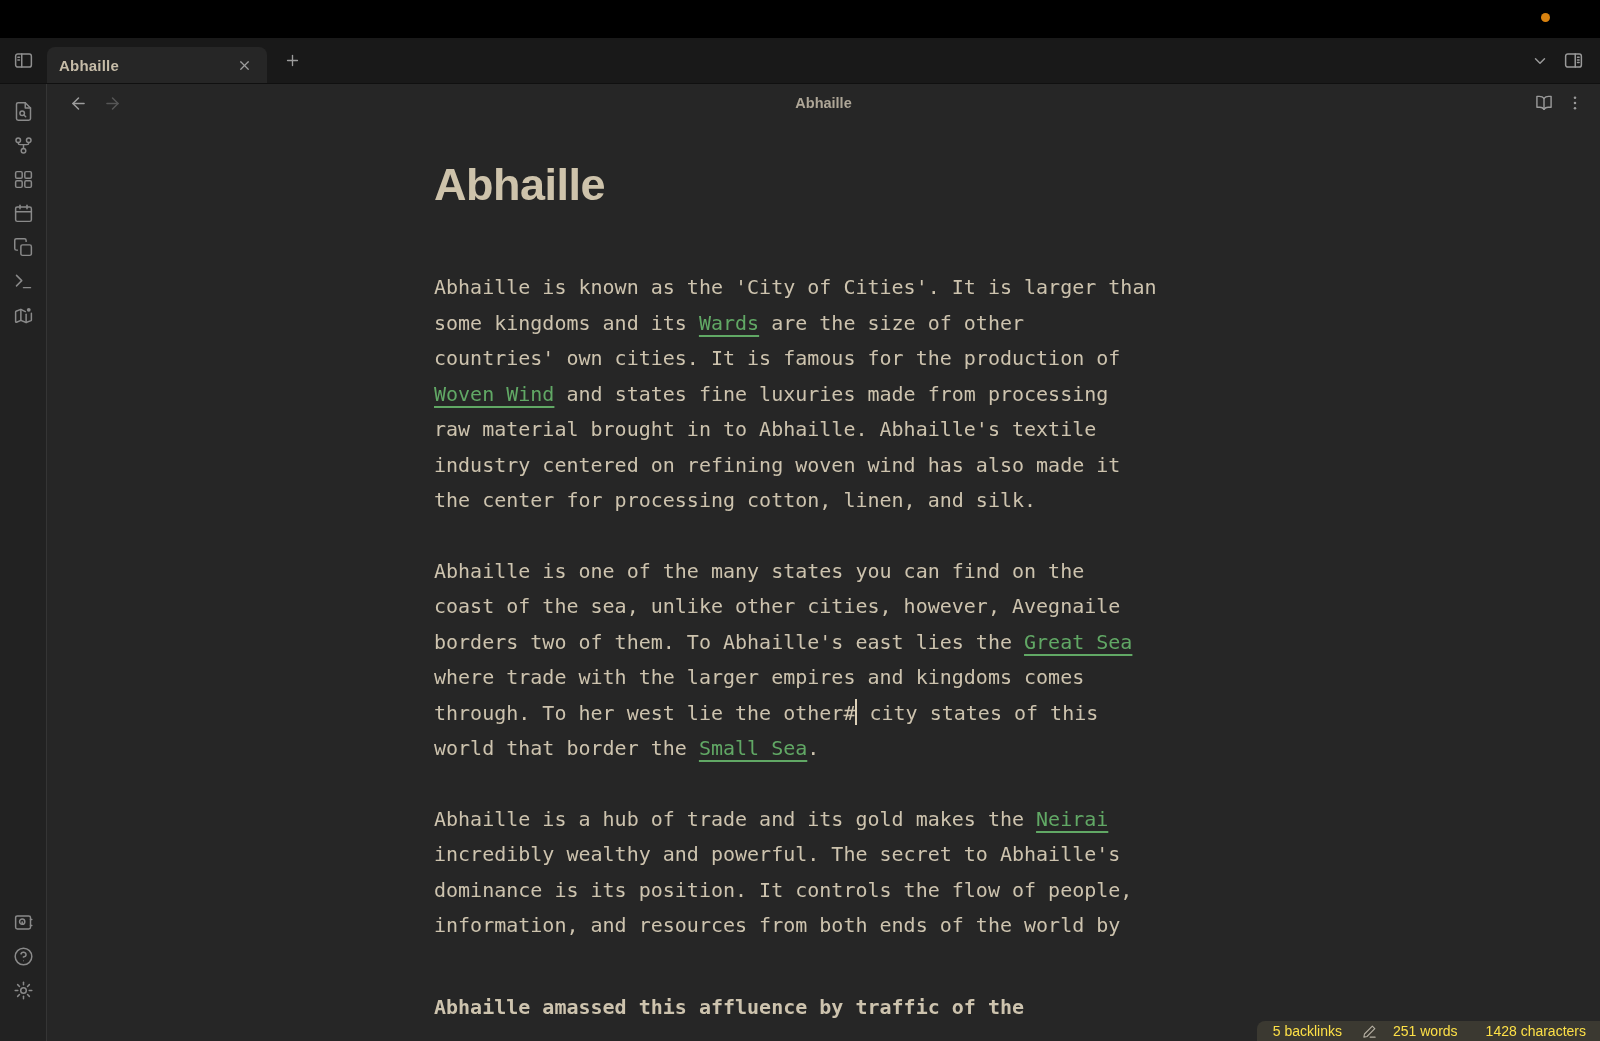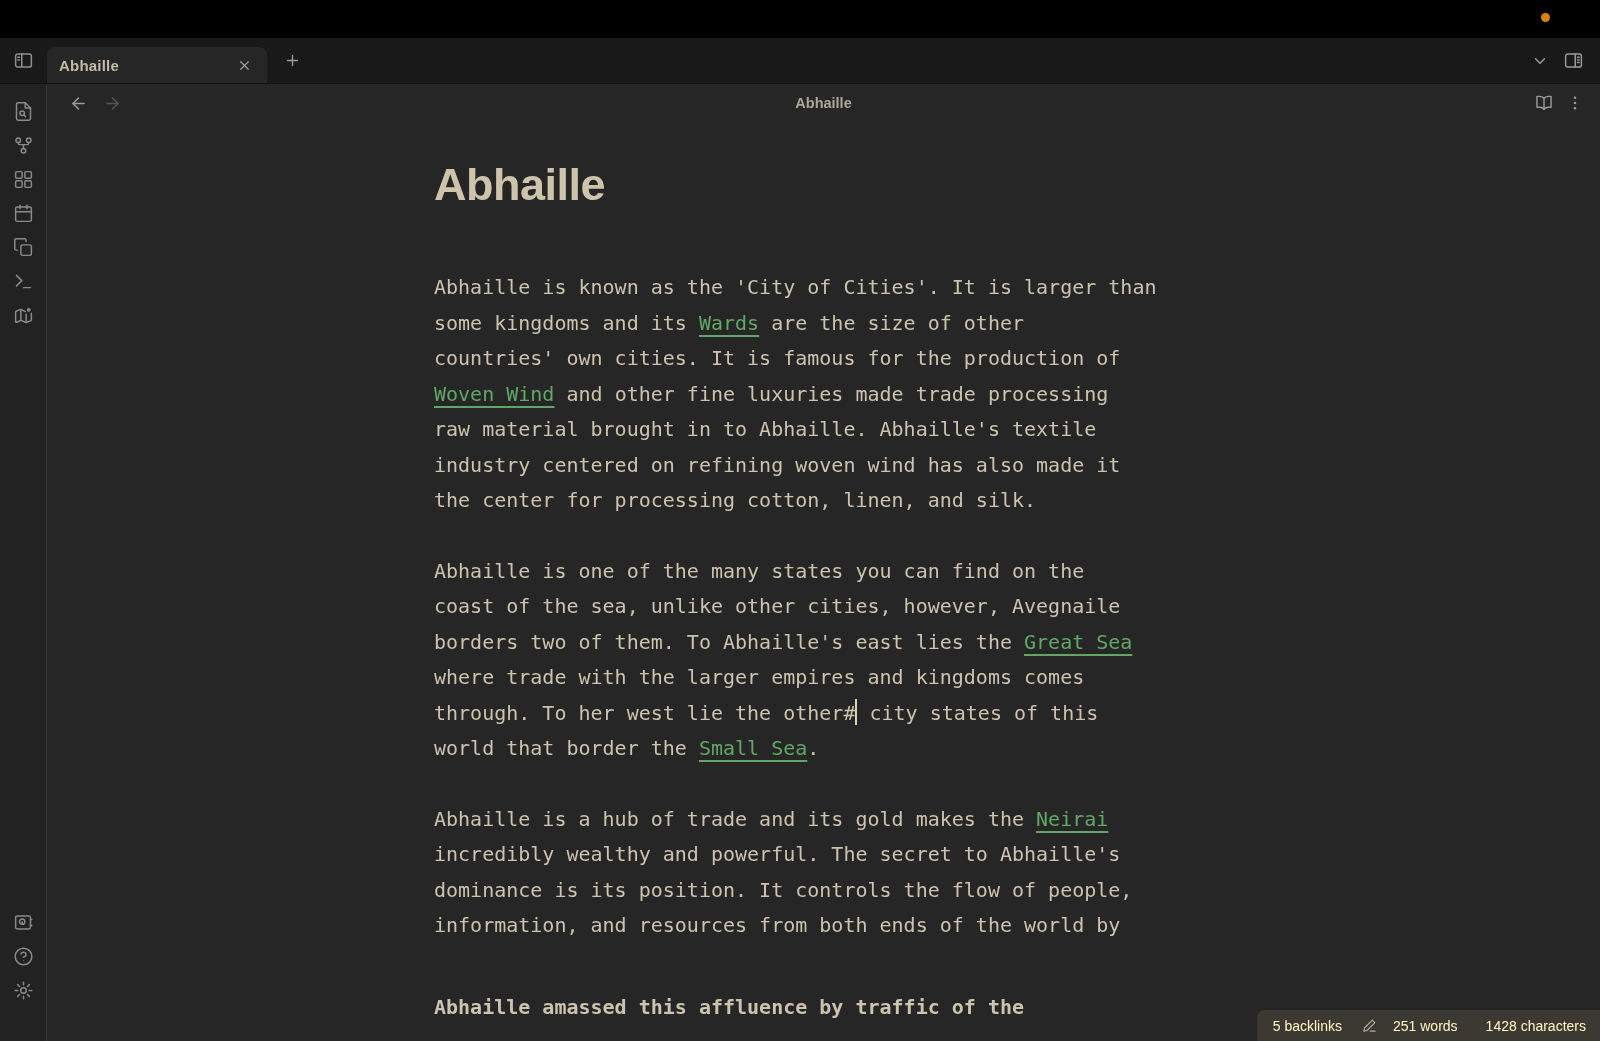--- a/index.html
+++ b/index.html
@@ -52,23 +52,23 @@
   #note-body { margin-top:58px; font-family:"DejaVu Sans Mono", monospace; font-size:20px;
                line-height:35.5px; color:#cdc3ae; cursor:text; }
   .para + .para { margin-top:35px; }
   .para.partial { margin-top:46px; font-weight:700; }
   .line { white-space:pre; }
   .internal-link { color:#61a865; text-decoration:underline; text-underline-offset:5px;
                    text-decoration-thickness:1.5px; cursor:pointer; }
   .caret { display:inline-block; width:2px; height:26px; background:#dcd0b8; vertical-align:-5px; }
 
   
-  #status-bar { position:absolute; right:0; bottom:0; height:31px; background:#3b3931;
+  #status-bar { position:absolute; right:0; bottom:0; height:20px; background:#3b3931;
                 border-radius:8px 0 0 0; display:flex; align-items:center; padding:0 14px 0 16px;
-                font-size:14px; color:#fef9c3; }
+                font-size:14px; color:#fde047; }
   .status-item { white-space:nowrap; }
   #status-backlinks { margin-right:20px; cursor:pointer; }
   #status-edit-icon { display:flex; align-items:center; margin-right:16px; color:#b4aea1; }
   #status-words { margin-right:28px; }
 
   svg { display:block; }
 </style>
 </head>
 <body>
 
@@ -246,21 +246,21 @@
 </div>
 
 <div id="editor">
   <div id="note">
     <h1 id="note-heading">Abhaille</h1>
     <div id="note-body">
         <div class="para">
           <div class="line"><span>Abhaille is known as the 'City of Cities'. It is larger than</span></div>
           <div class="line"><span>some kingdoms and its </span><span class="internal-link">Wards</span><span> are the size of other</span></div>
           <div class="line"><span>countries' own cities. It is famous for the production of</span></div>
-          <div class="line"><span class="internal-link">Woven Wind</span><span> and other fine luxuries made trade processing</span></div>
+          <div class="line"><span class="internal-link">Woven Wind</span><span> and states fine luxuries made from processing</span></div>
           <div class="line"><span>raw material brought in to Abhaille. Abhaille's textile</span></div>
           <div class="line"><span>industry centered on refining woven wind has also made it</span></div>
           <div class="line"><span>the center for processing cotton, linen, and silk.</span></div>
         </div>
         <div class="para">
           <div class="line"><span>Abhaille is one of the many states you can find on the</span></div>
           <div class="line"><span>coast of the sea, unlike other cities, however, Avegnaile</span></div>
           <div class="line"><span>borders two of them. To Abhaille's east lies the </span><span class="internal-link">Great Sea</span></div>
           <div class="line"><span>where trade with the larger empires and kingdoms comes</span></div>
           <div class="line"><span>through. To her west lie the other#</span><span class="caret"></span><span> city states of this</span></div>

